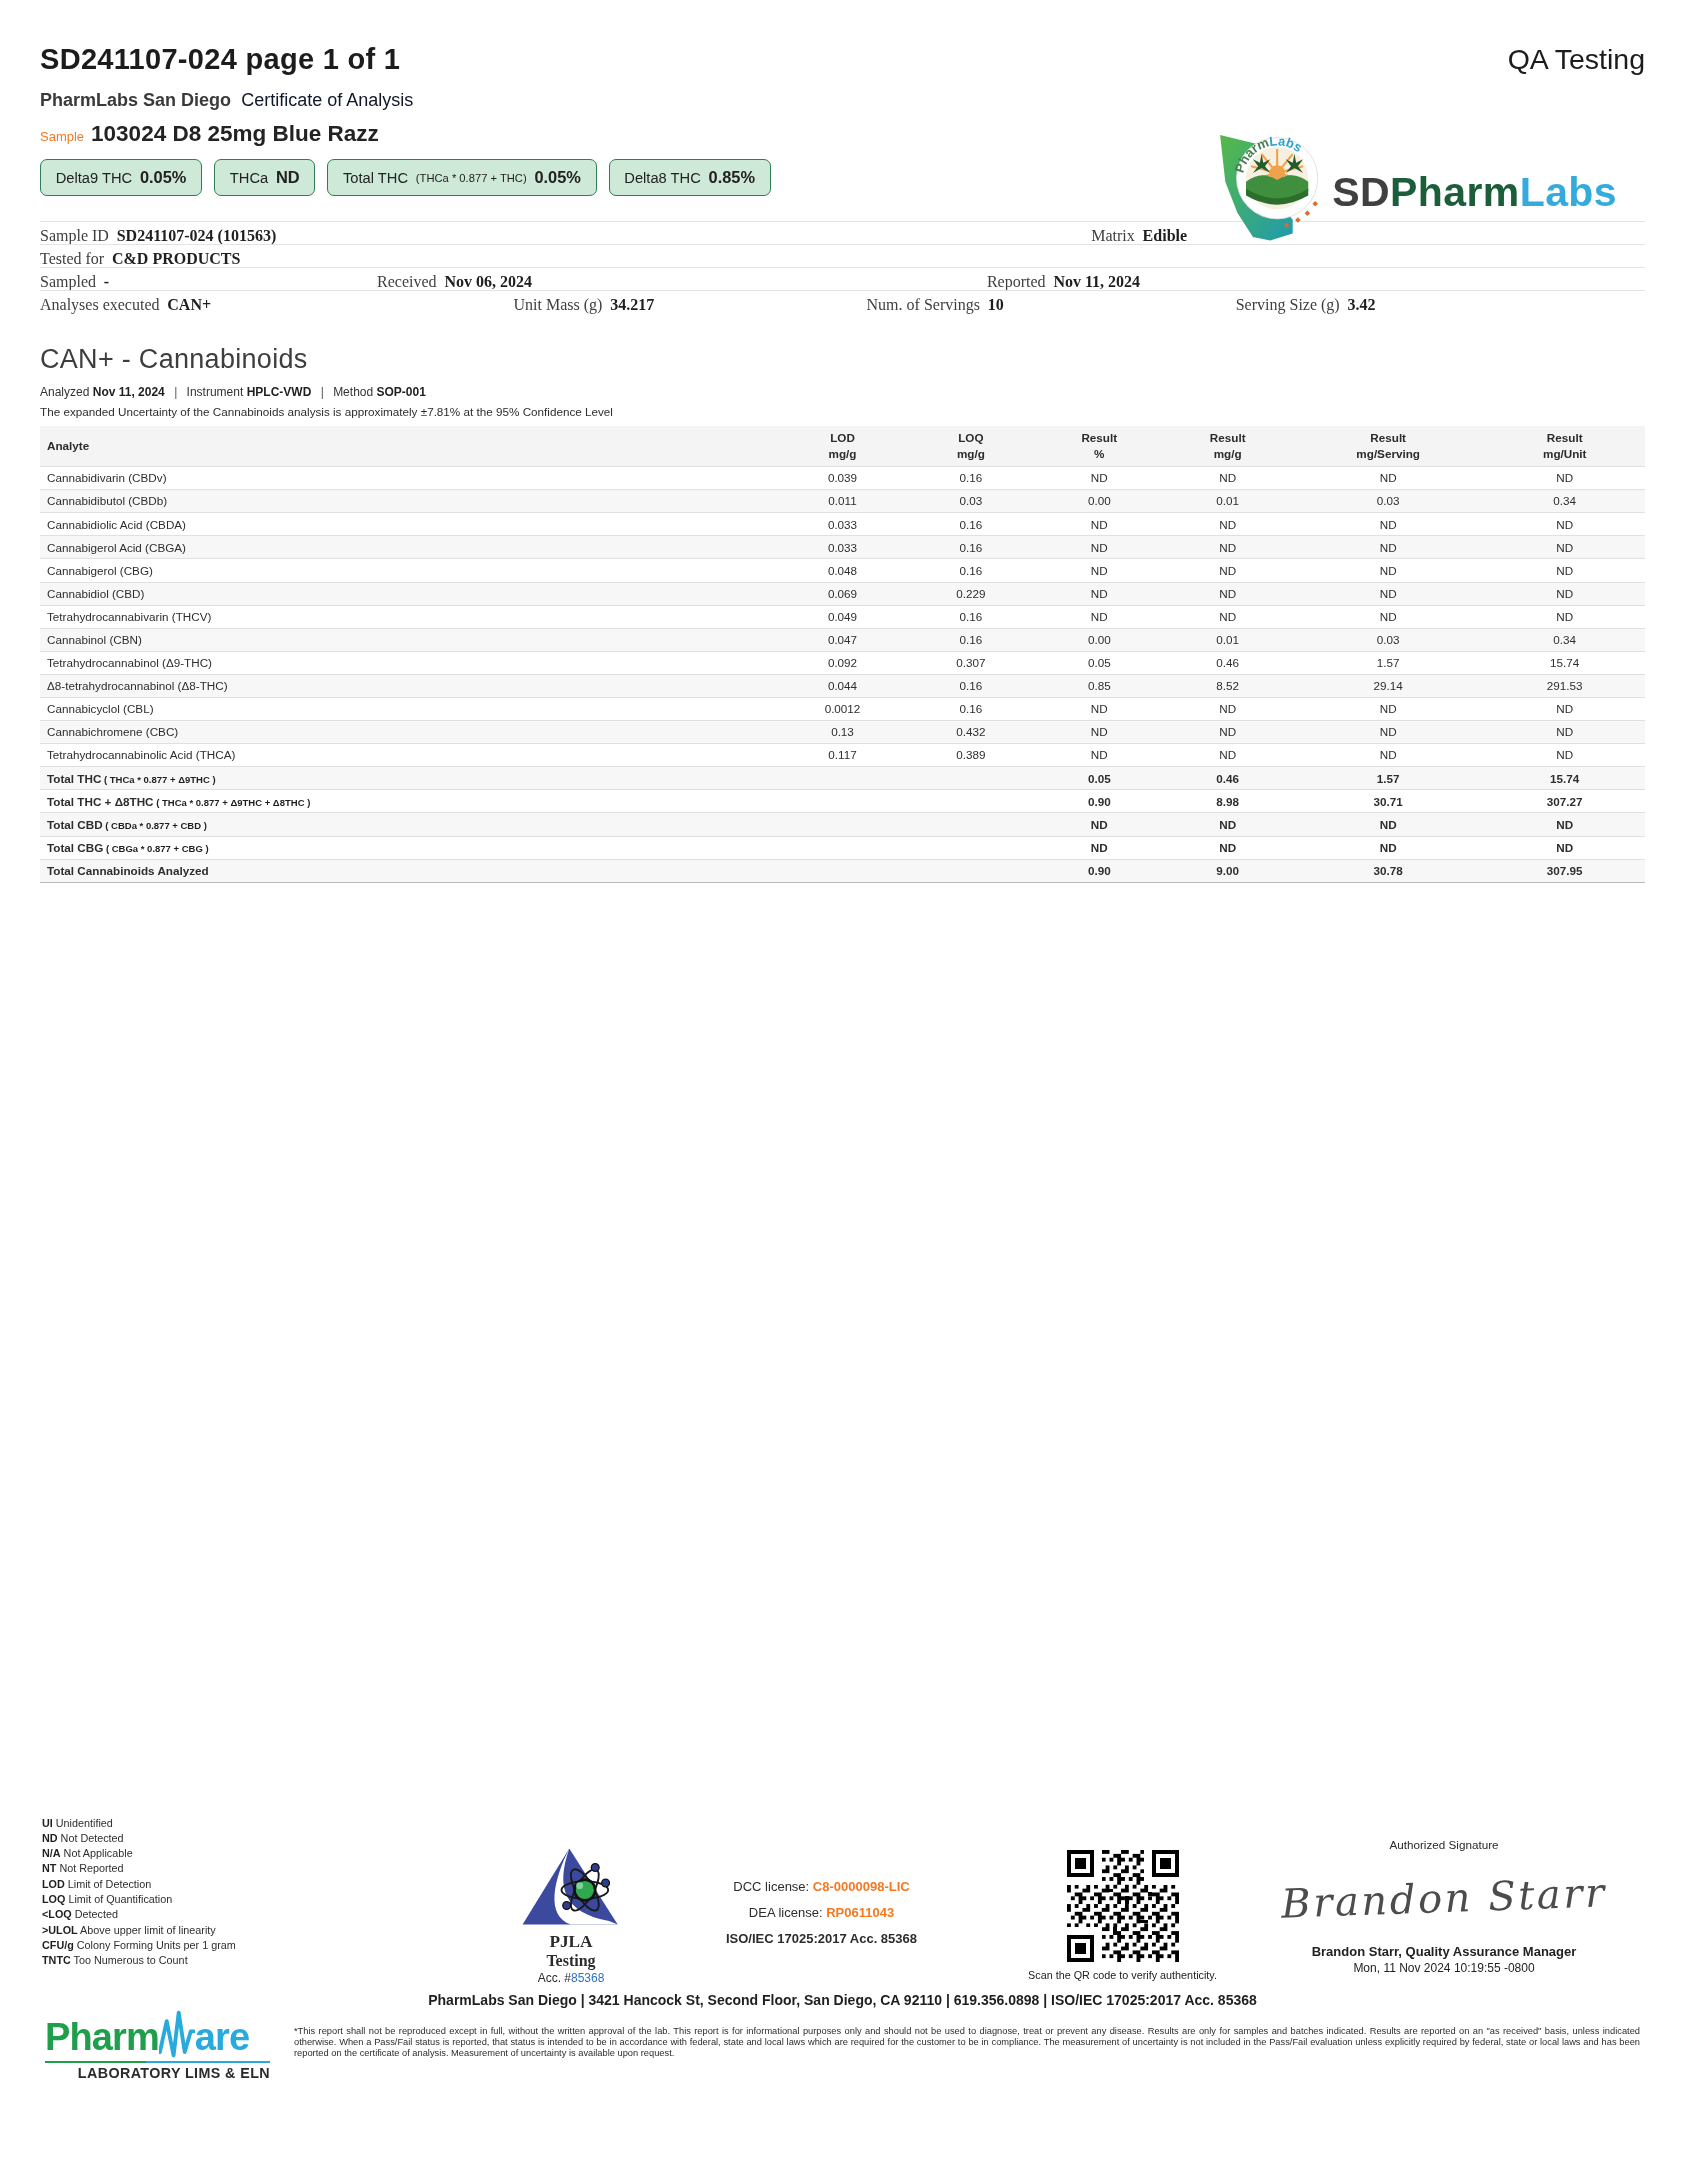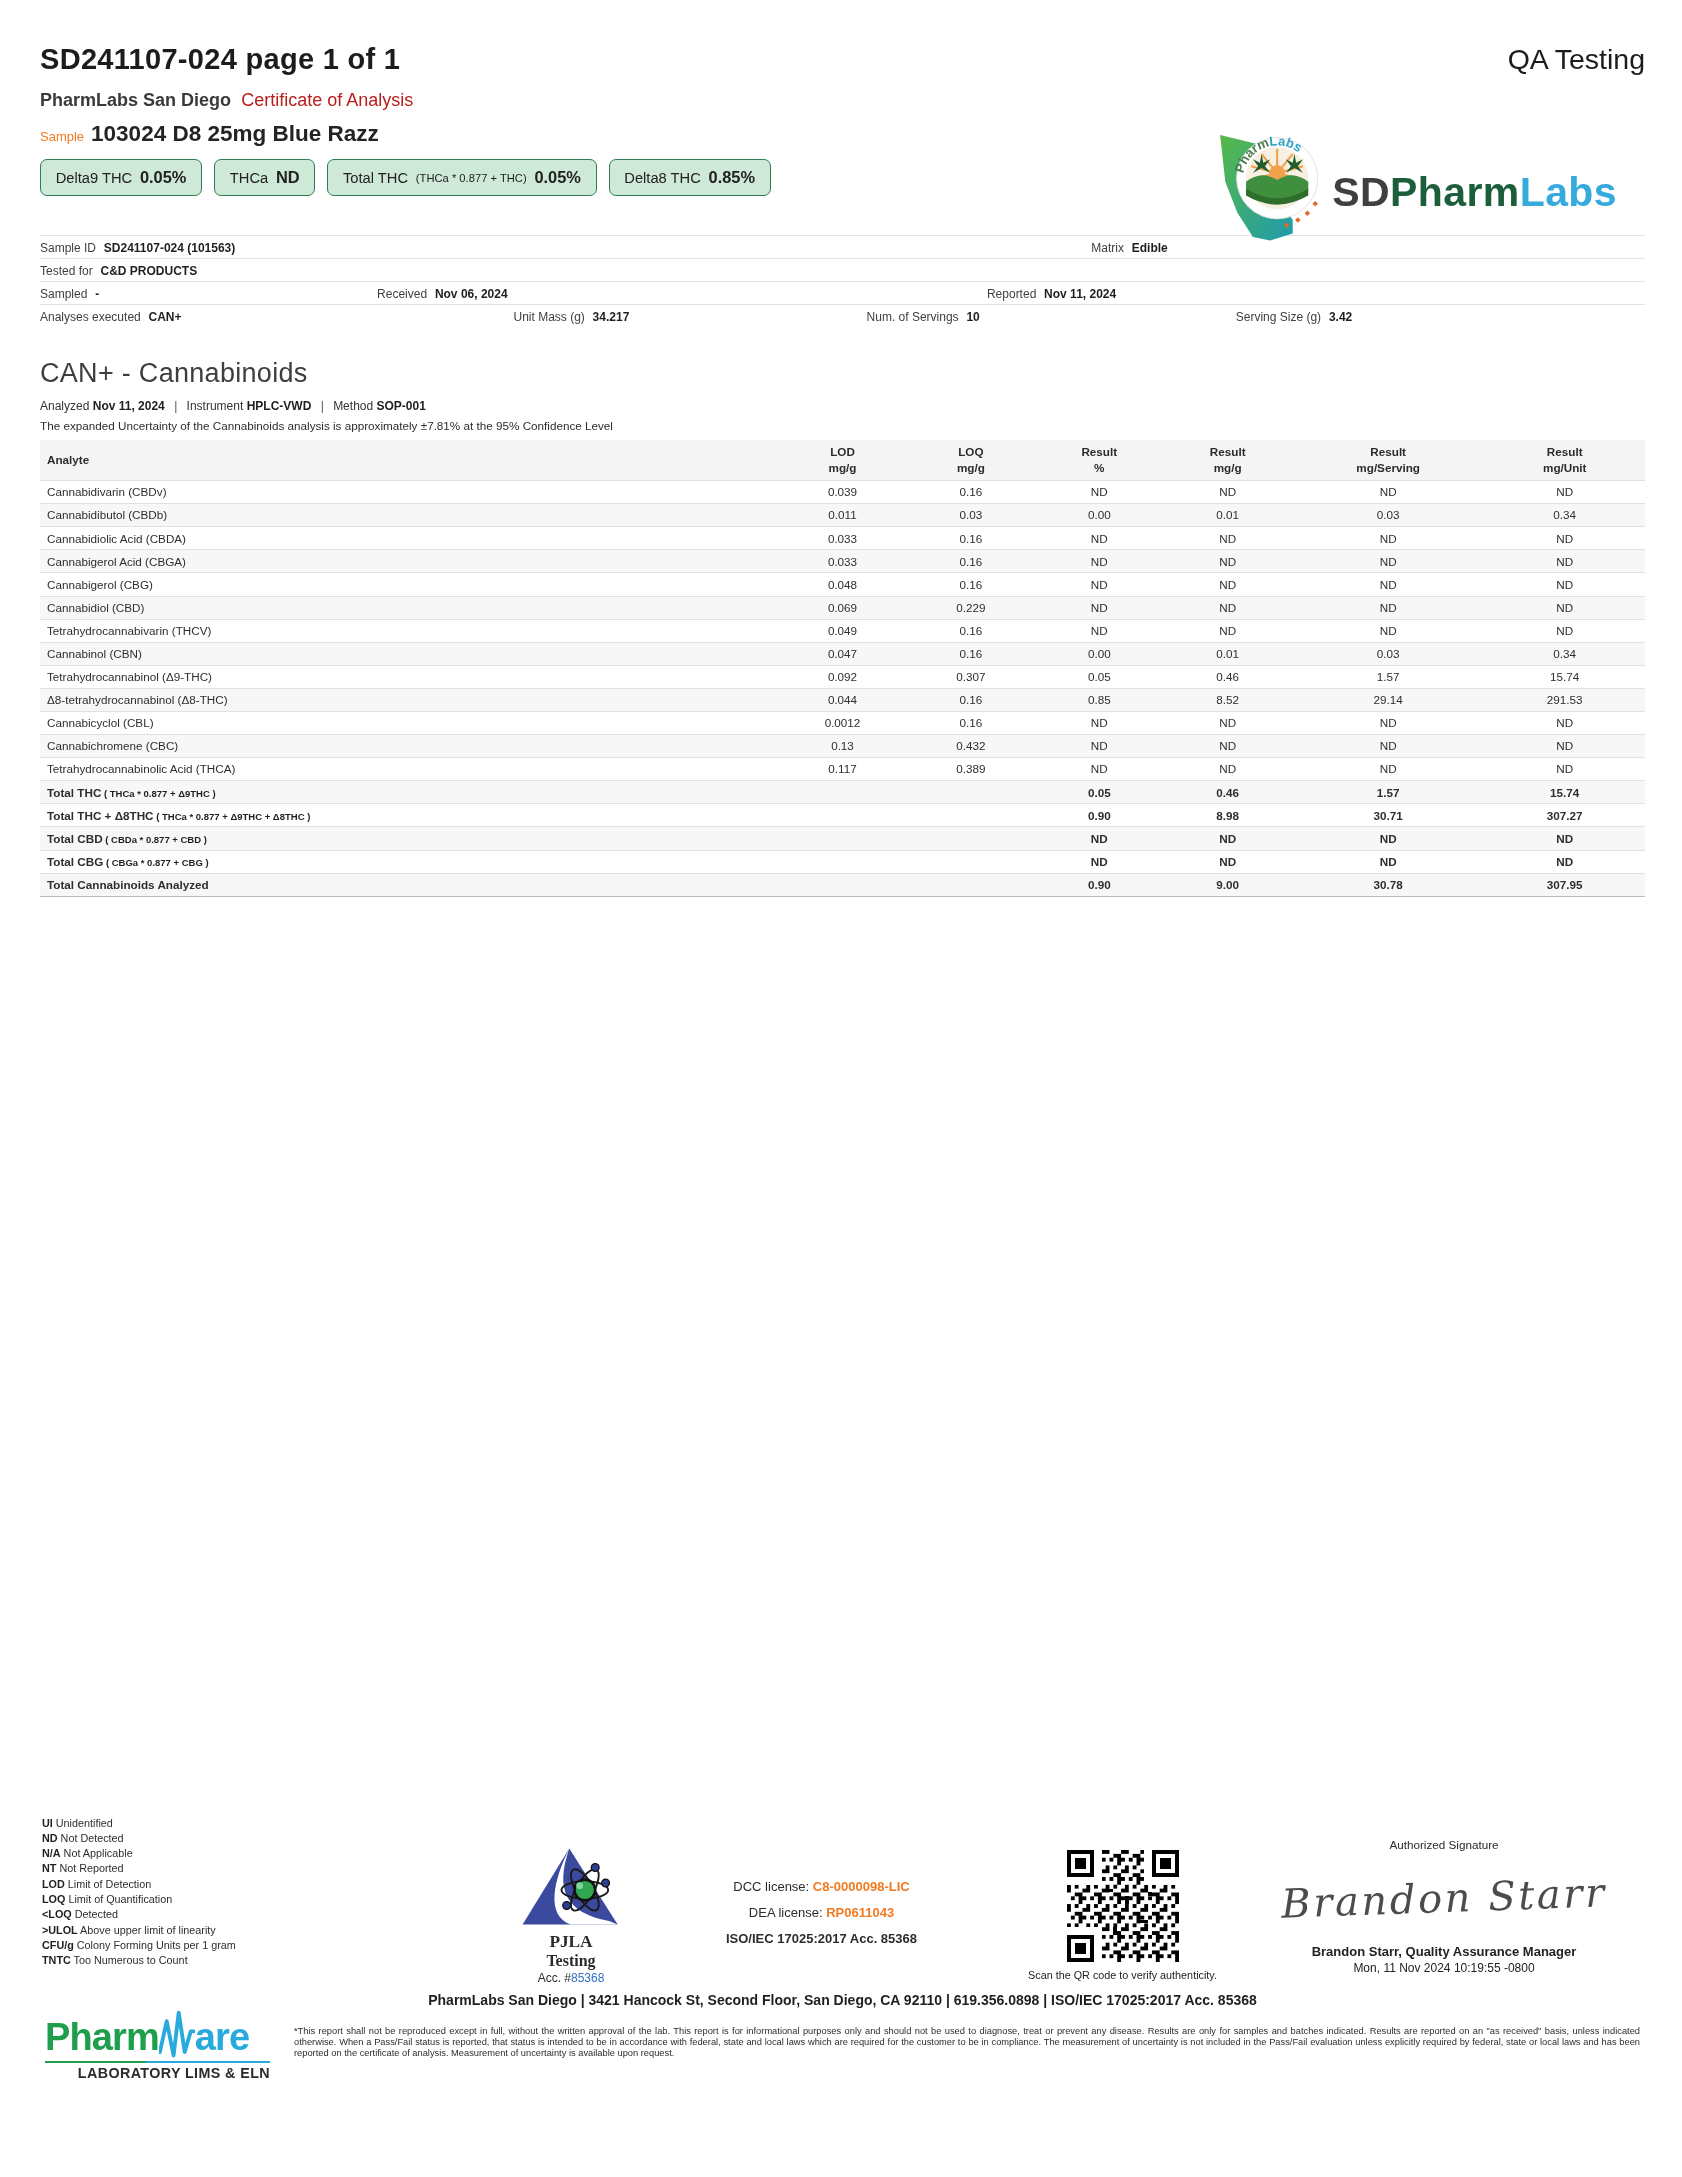--- a/index.html
+++ b/index.html
@@ -10,21 +10,21 @@
   }
   .content { padding:43px 38px 0 40px; }
 
   
   .topbar { display:flex; justify-content:space-between; align-items:flex-start; }
   .doc-id { font-size:29px; font-weight:bold; color:#1c1c1c; letter-spacing:0.3px; }
   .qa     { font-size:28.5px; font-weight:500; color:#1c1c1c; }
 
   .lab-line { margin-top:14px; font-size:18px; }
   .lab-name { font-weight:bold; color:#3a3a3a; }
-  .coa      { color:#b91c1c; font-weight:400; margin-left:5.2px; }
+  .coa      { color:#0f172a; font-weight:400; margin-left:5.2px; }
 
   .sample-line { margin-top:10.4px; display:flex; align-items:baseline; }
   .sample-tag  { color:#f4791f; font-size:13px; margin-right:7px; }
   .sample-name { font-size:22.5px; font-weight:bold; color:#232323; }
 
   .badges { margin-top:12px; display:flex; gap:12px; }
   .badge {
     display:flex; align-items:center; gap:7.8px;
     background:#cfe9d8; border:1.7px solid #2f7d52; border-radius:7px;
     padding:7.8px 14.7px; font-size:14.7px; color:#222;
@@ -33,21 +33,21 @@
   .badge .val { font-size:16.4px; font-weight:bold; }
 
   
   .brand { position:absolute; top:128px; right:66px; display:flex; align-items:center; }
   .wordmark { font-size:41px; font-weight:bold; letter-spacing:0.4px; margin-left:3.5px; margin-top:12px;}
   .wm-sd   { color:#404040; }
   .wm-ph   { color:#1d5e3a; }
   .wm-lb   { color:#35aadc; }
 
   
-  .info { margin-top:39px; font-size:12px; }
+  .info { margin-top:25px; font-size:16px;font-family:Liberation Serif, serif; }
   .info-row { position:relative; height:23px; border-top:1.7px solid #e3e3e3; padding-top:5.2px; }
   .info-pair { position:absolute; top:5.2px; white-space:nowrap; }
   .info-pair .lbl { color:#3f3f3f; }
   .info-pair .val { font-weight:bold; color:#1f1f1f; margin-left:7.8px; }
 
   
   .section-title { margin-top:31px; font-size:27px; font-weight:500; color:#3e3e3e; letter-spacing:0.3px; }
   .meta-line { margin-top:10.4px; font-size:12px; color:#333; }
   .meta-line b { color:#1f1f1f; }
   .meta-sep { margin:0 6px; color:#555; }

